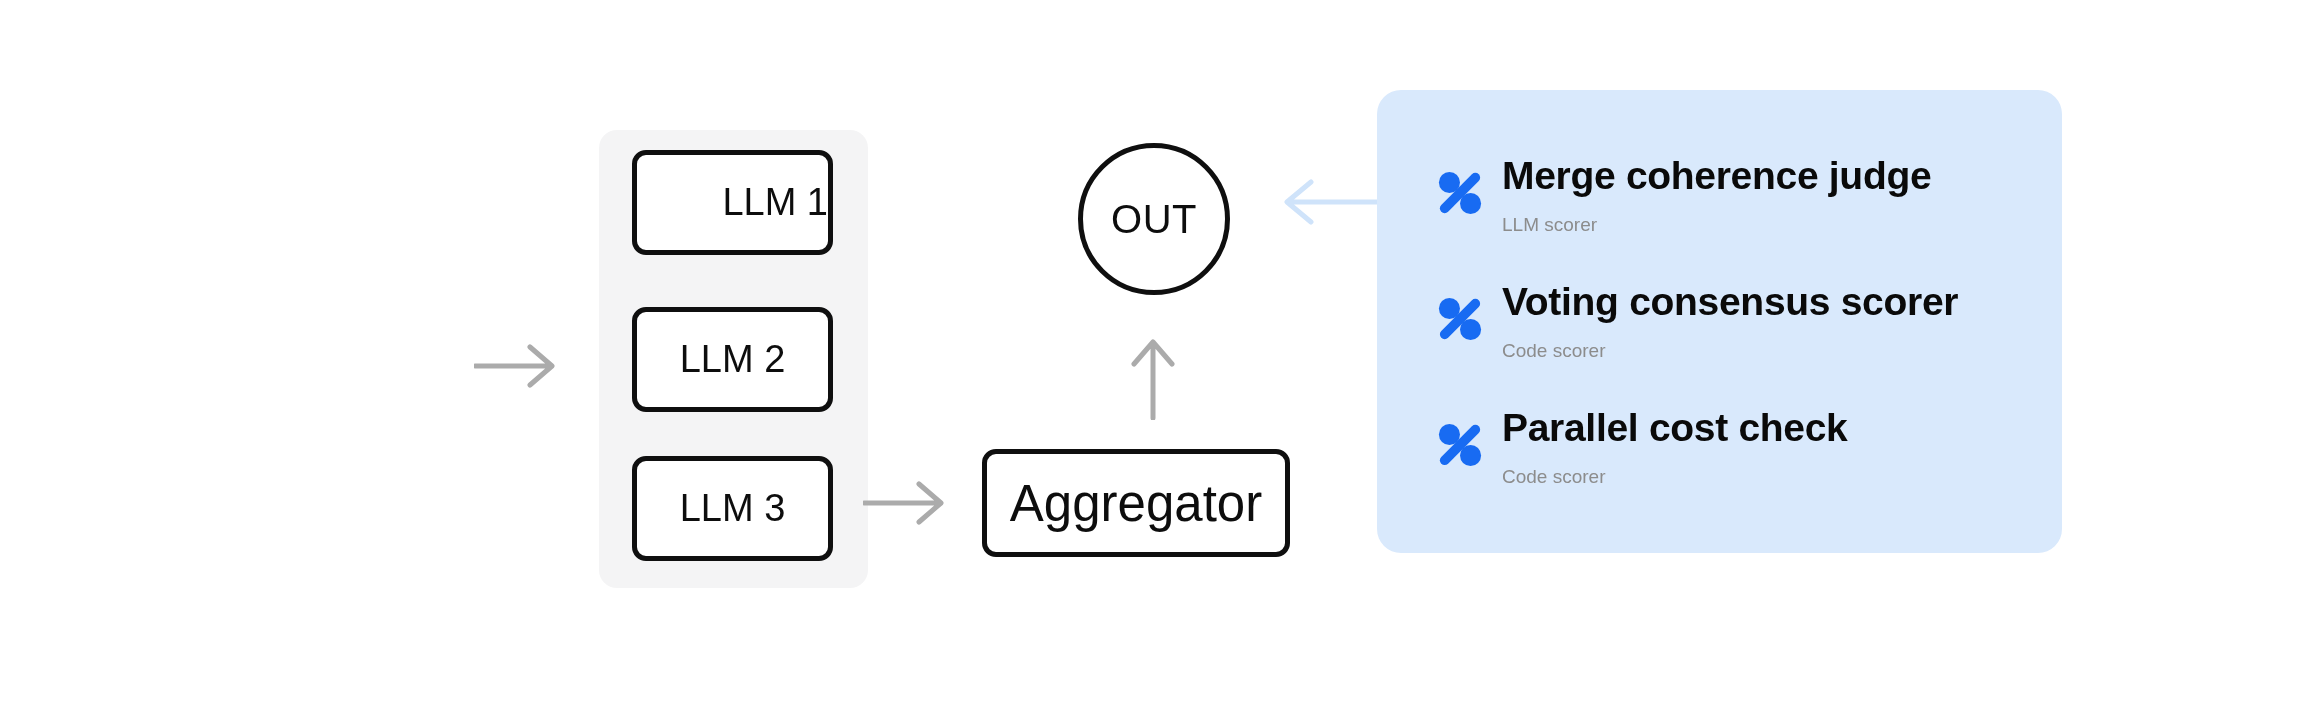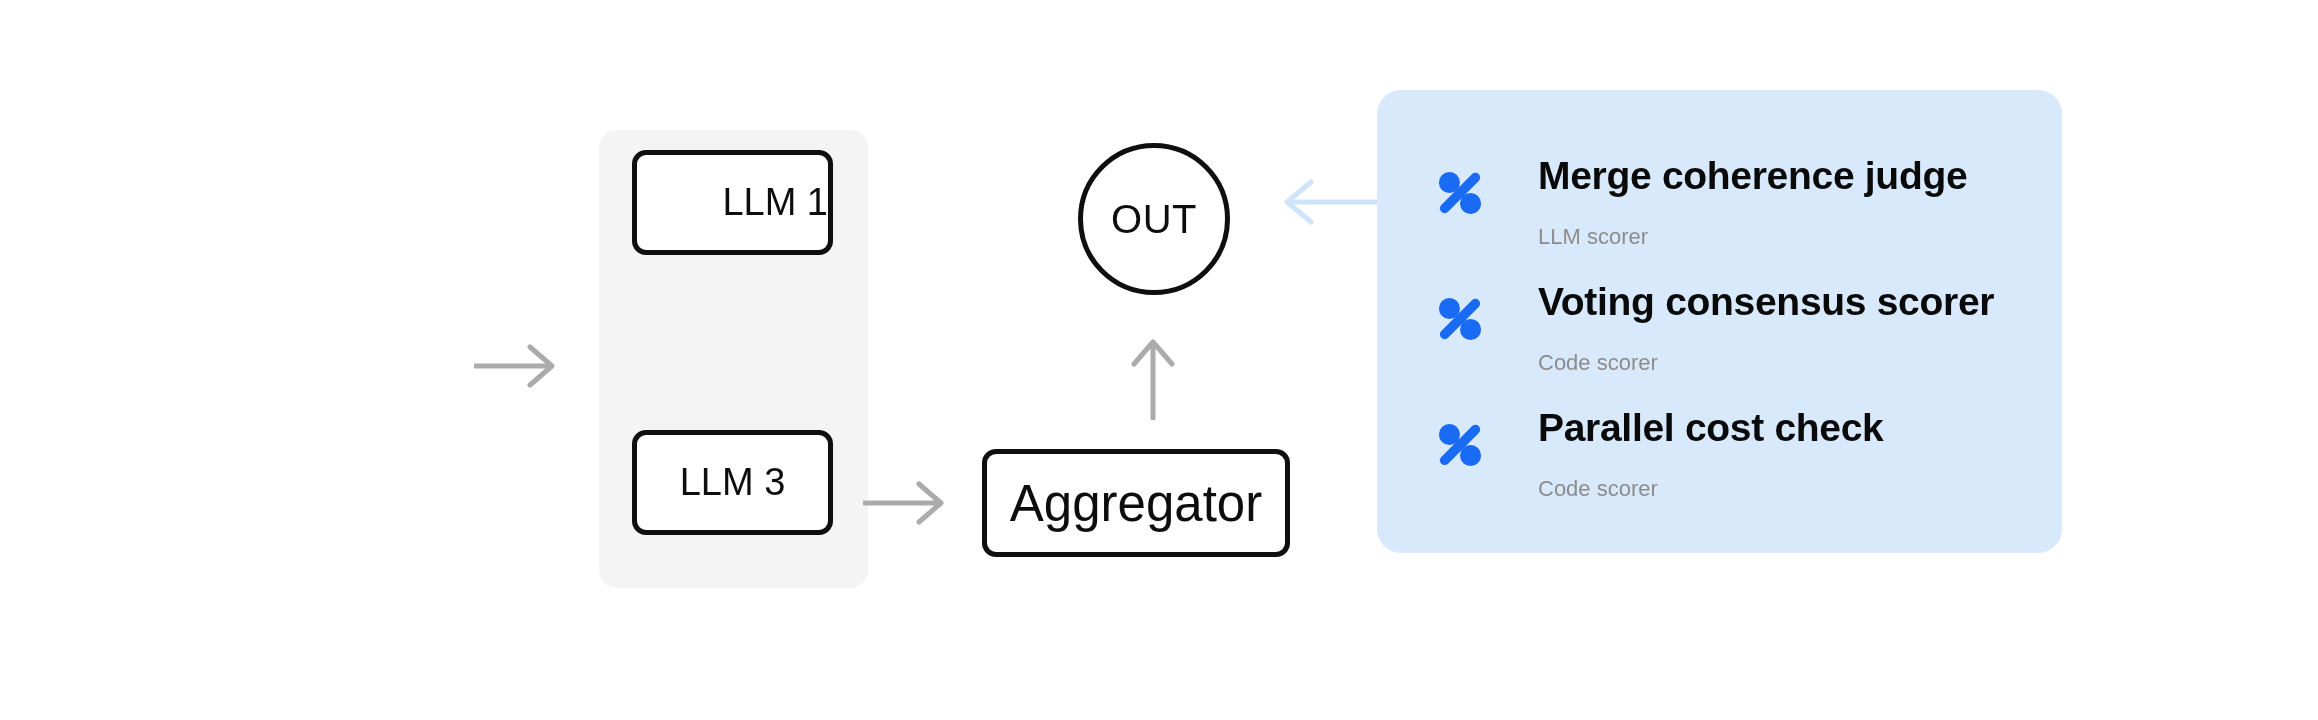--- a/index.html
+++ b/index.html
@@ -47,21 +47,21 @@
     display: flex;
     align-items: center;
     justify-content: center;
     font-size: 38px;
     font-weight: 500;
     color: #0d0d0d;
   }
   .llm-box { left: 632px; width: 201px; height: 105px; }
   .llm-1 { top: 150px; justify-content: flex-end; }
   .llm-2 { top: 307px; }
-  .llm-3 { top: 430px; }
+  .llm-3 { top: 456px; }
   .aggregator-box {
     left: 982px; top: 449px; width: 308px; height: 108px;
     font-size: 51px;
   }
 
   
   .arrow svg { display: block; }
   .arrow-in        { left: 474px;  top: 342px; }
   .arrow-llm-agg   { left: 863px;  top: 479px; }
   .arrow-agg-out   { left: 1129px; top: 338px; }
@@ -73,42 +73,41 @@
     box-sizing: border-box;
     background: #d9e9fc;
     border-radius: 24px;
     padding: 63px 40px 0 60px;
   }
   .scorer-item {
     display: flex;
     align-items: flex-start;
     margin-bottom: 36px;
     height: 90px;
-    gap: 36px;
   }
   .scorer-icon {
     flex: 0 0 46px;
     width: 46px; height: 46px;
     margin-top: 17px;
     margin-right: 19px;
     color: #186bf2;
   }
   .scorer-icon svg { width: 46px; height: 46px; display: block; }
   .scorer-text { display: flex; flex-direction: column; }
   .scorer-title {
     font-size: 39px;
     line-height: 46px;
     font-weight: 600;
     color: #0a0a0a;
     white-space: nowrap;
     letter-spacing: -0.3px;
   }
   .scorer-subtitle {
-    margin-top: 20px;
-    font-size: 22px;
+    margin-top: 8px;
+    font-size: 19px;
     line-height: 36px;
     font-weight: 400;
     color: #8c8c8c;
     white-space: nowrap;
   }
 </style>
 </head>
 <body>
 
 <div class="canvas">
@@ -117,20 +116,23 @@
   <div class="abs arrow arrow-in">
     <svg width="82" height="48" viewBox="0 0 82 48" fill="none">
       <path d="M1 24 H74 M56 5 L78 24 L56 43" stroke="#ababab" stroke-width="5" stroke-linecap="round" stroke-linejoin="round"></path>
     </svg>
   </div>
 
   <div class="abs llm-group"></div>
 
   <div class="abs rect-node llm-box llm-1">
     <span>LLM 1</span>
+  </div>
+  <div class="abs rect-node llm-box llm-2">
+    <span>LLM 2</span>
   </div>
   <div class="abs rect-node llm-box llm-3">
     <span>LLM 3</span>
   </div>
 
   <div class="abs arrow arrow-llm-agg">
     <svg width="82" height="48" viewBox="0 0 82 48" fill="none">
       <path d="M1 24 H74 M56 5 L78 24 L56 43" stroke="#ababab" stroke-width="5" stroke-linecap="round" stroke-linejoin="round"></path>
     </svg>
   </div>

